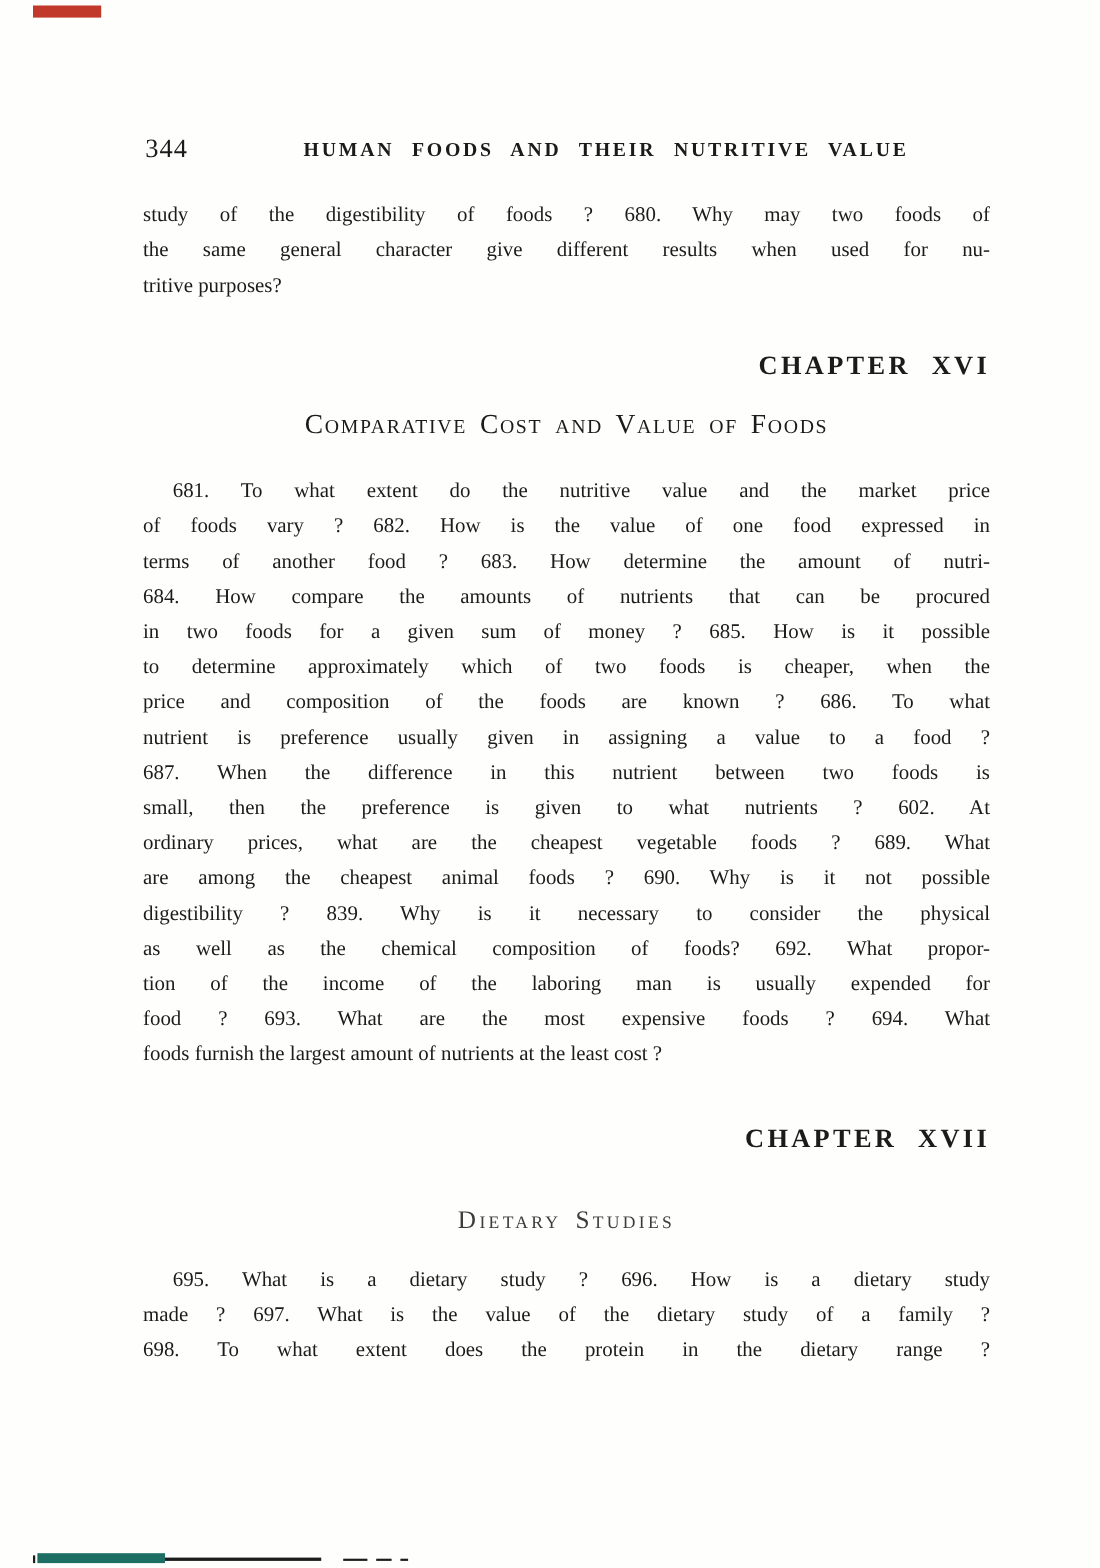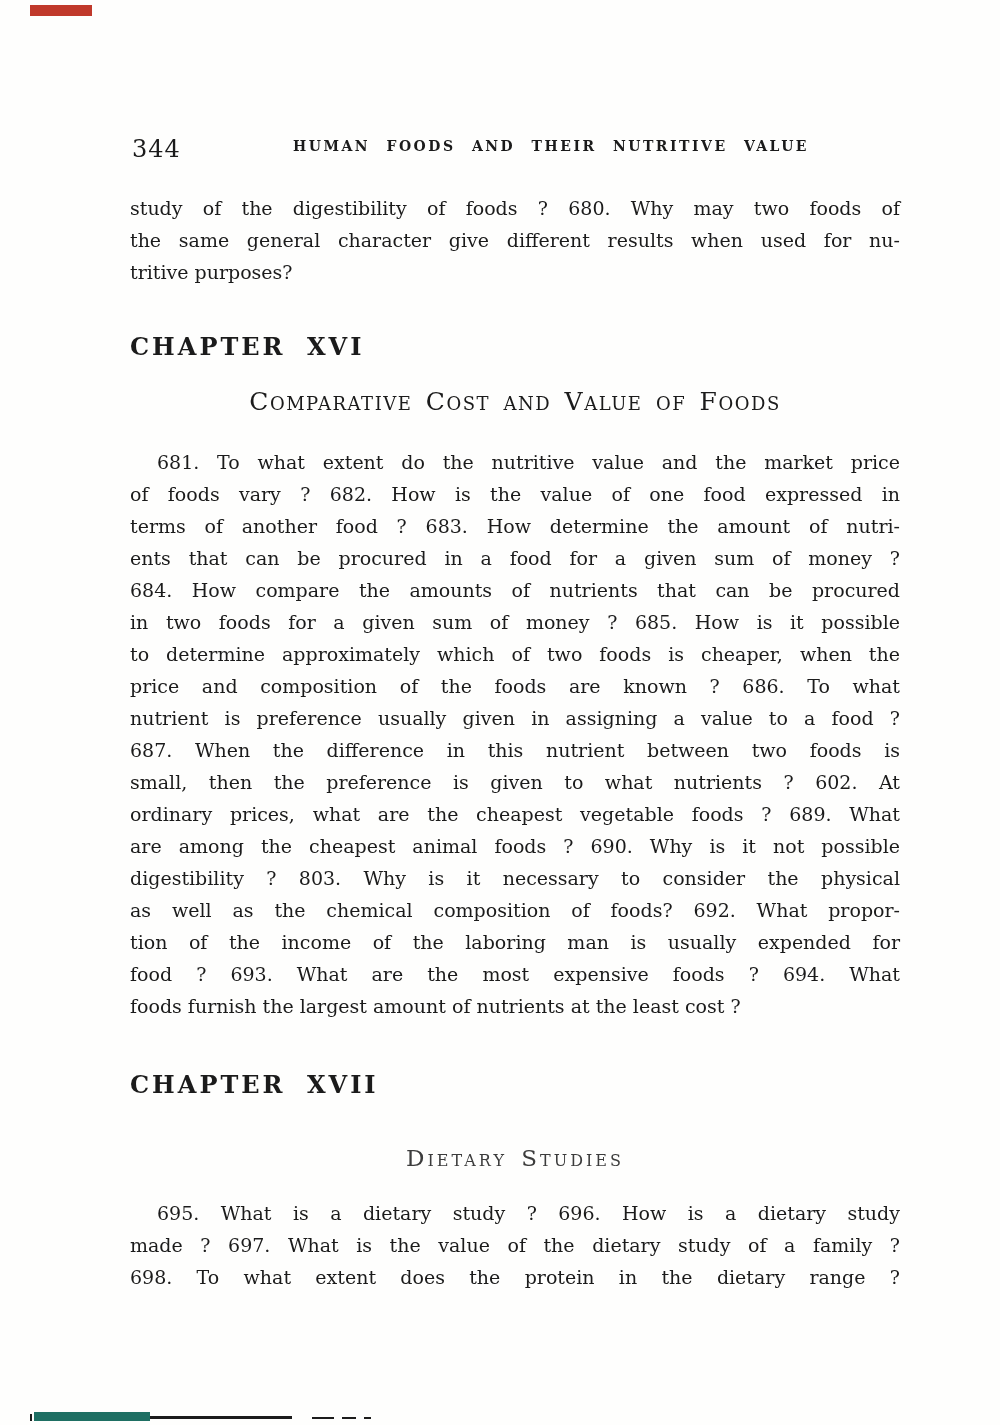--- a/index.html
+++ b/index.html
@@ -12,62 +12,63 @@
     width: 1000px;
     height: 1425px;
     background: #fefefd;
     font-family: "DejaVu Serif", serif;
     color: #1b1b1b;
     overflow: hidden;
   }
   .content {
     position: absolute;
     left: 130px;
-    top: 16px;
+    top: 4px;
     width: 770px;
+    font-family: Liberation Serif, serif;
   }
   .running-head {
     position: relative;
     margin-top: 118px;
     height: 30px;
   }
   .page-number {
     position: absolute;
     left: 2px;
     top: 1px;
     font-size: 24px;
     letter-spacing: 1px;
   }
   .running-title {
     display: block;
     text-align: center;
     padding-left: 72px;
     padding-top: 4px;
-    font-size: 14px;
+    font-size: 18px;
     font-weight: bold;
     letter-spacing: 2.5px;
     word-spacing: 9px;
     white-space: nowrap;
   }
   .para {
     font-size: 19px;
     line-height: 32px;
   }
   .line {
     text-align: justify;
     text-align-last: justify;
   }
   .line.last { text-align-last: left; }
   .line.indent { text-indent: 27px; }
   .para1 { margin-top: 28px; }
   .para2 { margin-top: 30px; }
   .para3 { margin-top: 26px; }
   .ch-heading {
     margin: 0;
-    text-align: left;
+    text-align: right;
     font-size: 24px;
     font-weight: bold;
     letter-spacing: 3px;
     word-spacing: 10px;
   }
   .ch16 { margin-top: 44px; }
   .ch17 { margin-top: 48px; }
   .ch-sub {
     margin: 0;
     text-align: center;
@@ -127,31 +128,30 @@
         <div class="line last">tritive purposes?</div>
       </div>
 
     <h2 class="ch-heading ch16">CHAPTER XVI</h2>
     <h3 class="ch-sub sub16">Comparative Cost and Value of Foods</h3>
 
     <div class="para para2">
         <div class="line indent">681. To what extent do the nutritive value and the market price</div>
         <div class="line">of foods vary ? 682. How is the value of one food expressed in</div>
         <div class="line">terms of another food ? 683. How determine the amount of nutri-</div>
-        <div class="line">ents that can be procured in a food for a given sum of money ?</div>
         <div class="line">684. How compare the amounts of nutrients that can be procured</div>
         <div class="line">in two foods for a given sum of money ? 685. How is it possible</div>
         <div class="line">to determine approximately which of two foods is cheaper, when the</div>
         <div class="line">price and composition of the foods are known ? 686. To what</div>
         <div class="line">nutrient is preference usually given in assigning a value to a food ?</div>
         <div class="line">687. When the difference in this nutrient between two foods is</div>
         <div class="line">small, then the preference is given to what nutrients ? 602. At</div>
         <div class="line">ordinary prices, what are the cheapest vegetable foods ? 689. What</div>
         <div class="line">are among the cheapest animal foods ? 690. Why is it not possible</div>
-        <div class="line">digestibility ? 803. Why is it necessary to consider the physical</div>
+        <div class="line">digestibility ? 839. Why is it necessary to consider the physical</div>
         <div class="line">as well as the chemical composition of foods? 692. What propor-</div>
         <div class="line">tion of the income of the laboring man is usually expended for</div>
         <div class="line">food ? 693. What are the most expensive foods ? 694. What</div>
         <div class="line last">foods furnish the largest amount of nutrients at the least cost ?</div>
       </div>
 
     <h2 class="ch-heading ch17">CHAPTER XVII</h2>
     <h3 class="ch-sub sub17">Dietary Studies</h3>
 
     <div class="para para3">

